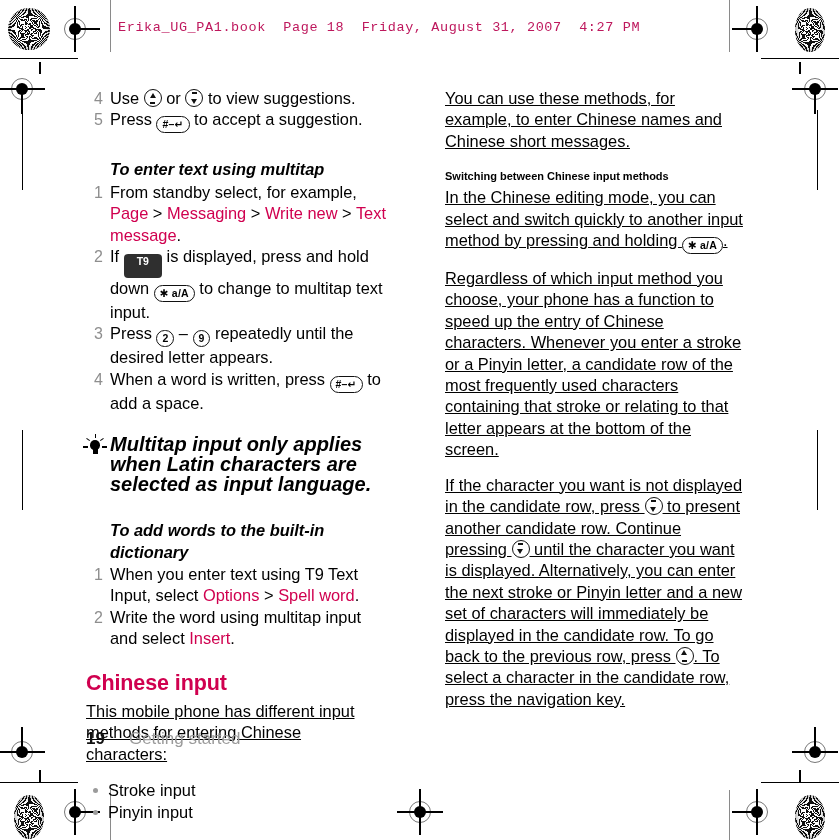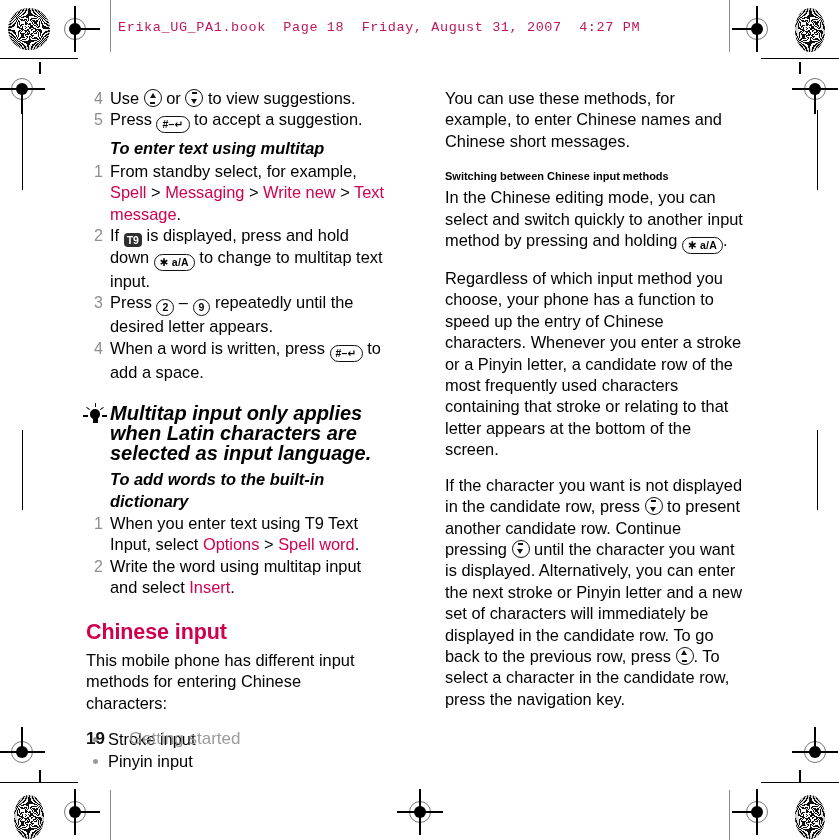--- a/index.html
+++ b/index.html
@@ -41,42 +41,42 @@
     font-size:13.5px;letter-spacing:.6px;color:#be185d;white-space:pre;
   }
 
   
   .page{position:absolute;left:0;top:0;width:839px;height:840px;}
   .col{position:absolute;top:88px;width:300px;}
   .col-left{left:86px;}
   .col-right{left:445px;width:300px;}
 
   p,ol,ul{margin:0;}
-  .para{font-size:16.4px;line-height:21.4px;margin-bottom:14px;}
+  .para{font-size:16.4px;line-height:21.4px;margin-bottom:14px;text-decoration:underline;}
 
   
   .steps{list-style:none;padding:0;margin:0;}
   .steps li{
     position:relative;padding-left:24px;
     font-size:16.4px;line-height:21.4px;margin-bottom:0px;
   }
   .steps li .num{
     position:absolute;left:0;top:0;width:17px;text-align:right;
     color:#8e8e8e;font-size:16px;
   }
 
   
   .bullets{list-style:none;padding:0;margin:6px 0 0 0;}
   .bullets li{position:relative;padding-left:22px;font-size:16.4px;line-height:22px;}
   .bullets li::before{
     content:"";position:absolute;left:7px;top:9px;width:5px;height:5px;
     border-radius:50%;background:#9b9b9b;
   }
 
-  .h-sub{font-size:16.4px;line-height:21.4px;font-weight:bold;font-style:italic;margin:5px 0 1px 24px;}
+  .h-sub{font-size:16.4px;line-height:21.4px;font-weight:bold;font-style:italic;margin:26px 0 1px 24px;}
   .h-bold{font-size:11px;line-height:20px;font-weight:bold;margin:0 0 1px 0;}
   .h-pink{
     font-size:21.5px;line-height:26px;font-weight:bold;margin:20px 0 5px 0;
     letter-spacing:-.1px;
   }
 
   .lnk{color:#d0004f;}
   .sep{color:#000;}
 
   
@@ -117,21 +117,21 @@
     width:5.2px;height:2.2px;background:#111;
   }
   .navkey.down::before{
     top:auto;bottom:2.5px;border-bottom:none;border-top:5px solid #111;
   }
   .navkey.down::after{top:2px;bottom:auto;}
   .t9{
     display:inline-block;vertical-align:-3px;
     background:#2f2f2f;color:#fff;border-radius:4px;
     font-size:10.5px;font-weight:bold;line-height:14px;
-    padding:0 3px;height:14px;
+    padding:0 13px;height:24px;
   }
 
   
   .footer{position:absolute;left:86px;top:729px;font-size:17px;}
   .footer .pgnum{font-weight:bold;color:#111;}
   .footer .chap{color:#9b9b9b;margin-left:24px;}
 </style>
 </head>
 <body>
 
@@ -230,21 +230,21 @@
       </li>
       <li>
         <span class="num">5</span><span>Press <span class="key wide">#–↵</span> to accept a suggestion.</span>
       </li>
     </ol>
 
     <div class="h-sub">To enter text using multitap</div>
 
     <ol class="steps">
       <li>
-        <span class="num">1</span><span>From standby select, for example, <span class="lnk">Spell</span><span class="sep"> &gt; </span><span class="lnk">Messaging</span><span class="sep"> &gt; </span><span class="lnk">Write new</span><span class="sep"> &gt; </span><span class="lnk">Text message</span>.</span>
+        <span class="num">1</span><span>From standby select, for example, <span class="lnk">Page</span><span class="sep"> &gt; </span><span class="lnk">Messaging</span><span class="sep"> &gt; </span><span class="lnk">Write new</span><span class="sep"> &gt; </span><span class="lnk">Text message</span>.</span>
       </li>
       <li>
         <span class="num">2</span><span>If <span class="t9">T9</span> is displayed, press and hold down <span class="key wide">✱ a/A</span> to change to multitap text input.</span>
       </li>
       <li>
         <span class="num">3</span><span>Press <span class="key">2</span> – <span class="key">9</span> repeatedly until the desired letter appears.</span>
       </li>
       <li>
         <span class="num">4</span><span>When a word is written, press <span class="key wide">#–↵</span> to add a space.</span>
       </li>

